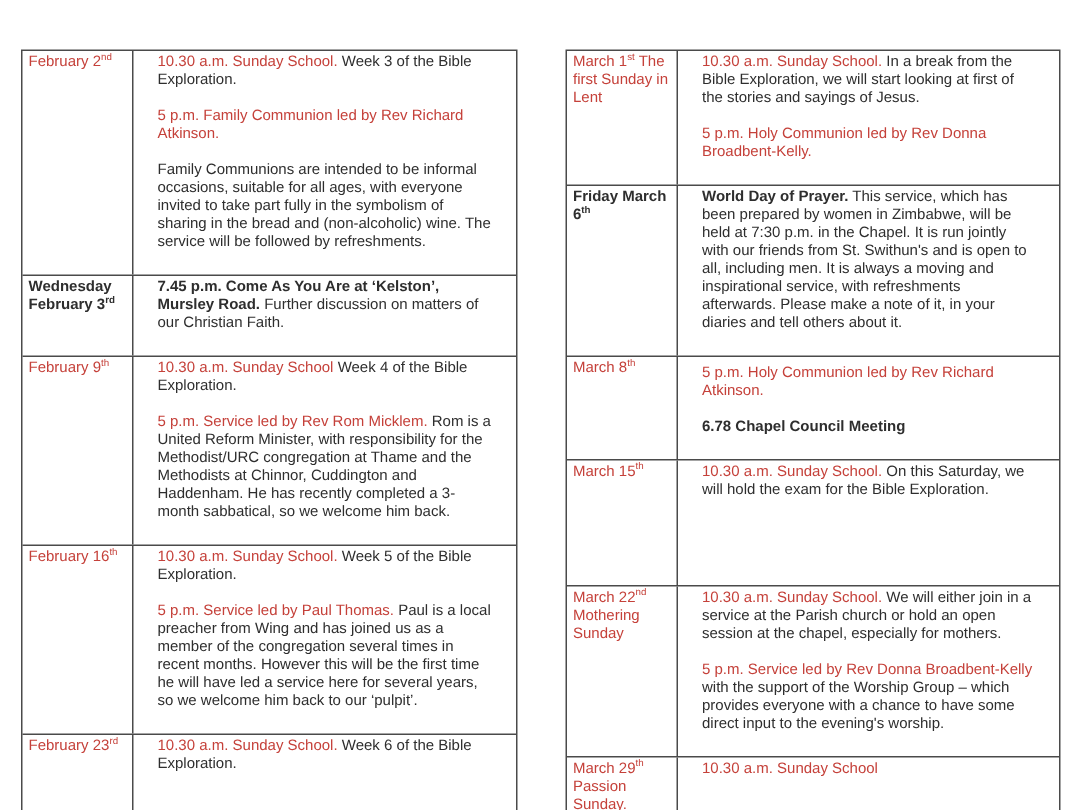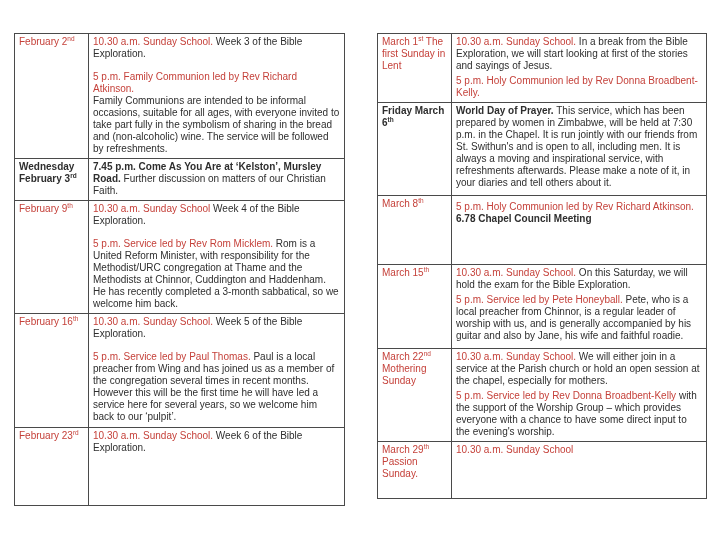--- a/index.html
+++ b/index.html
@@ -29,21 +29,21 @@
   .row{display:flex;border-bottom:1px solid var(--border);}
   .row:last-child{border-bottom:none;}
   .cell{padding:2px 4px 3px 4px;}
   .date-cell{
     width:74px;
     flex:0 0 74px;
     border-right:1px solid var(--border);
     font-weight:bold;
   }
   .content-cell{flex:1 1 auto;}
-  .para{margin:0;}
+  .para{margin:12px;}
   .gap-line{margin-top:11px;}
   .gap-small{margin-top:3px;}
   .gap-none{margin-top:0;}
   .seg-rb{color:var(--red);font-weight:normal;}
   .seg-bb{color:var(--black);font-weight:bold;}
   .seg-n{color:var(--black);font-weight:normal;}
   sup.seg{font-size:6.5px;line-height:0;}
   
   #table-feb .row:nth-child(1){min-height:124px;}
   #table-feb .row:nth-child(2){min-height:41px;}
@@ -115,21 +115,20 @@
         <div class="cell date-cell"><span class="seg seg-rb">March 8</span><sup class="seg seg-rb">th</sup></div>
         <div class="cell content-cell">
           <div class="para gap-small"><span class="seg seg-rb">5 p.m. Holy Communion led by Rev Richard Atkinson.</span></div>
           <div class="para gap-none"><span class="seg seg-bb">6.78 Chapel Council Meeting</span></div>
         </div>
       </div>
       <div class="row">
         <div class="cell date-cell"><span class="seg seg-rb">March 15</span><sup class="seg seg-rb">th</sup></div>
         <div class="cell content-cell">
           <div class="para gap-none"><span class="seg seg-rb">10.30 a.m. Sunday School.</span><span class="seg seg-n"> On this Saturday, we will hold the exam for the Bible Exploration.</span></div>
-          <div class="para gap-small"><span class="seg seg-rb">5 p.m. Service led by Pete Honeyball.</span><span class="seg seg-n"> Pete, who is a local preacher from Chinnor, is a regular leader of worship with us, and is generally accompanied by his guitar and also by Jane, his wife and faithful roadie.</span></div>
         </div>
       </div>
       <div class="row">
         <div class="cell date-cell"><span class="seg seg-rb">March 22</span><sup class="seg seg-rb">nd</sup><span class="seg seg-rb"> Mothering Sunday</span></div>
         <div class="cell content-cell">
           <div class="para gap-none"><span class="seg seg-rb">10.30 a.m. Sunday School.</span><span class="seg seg-n"> We will either join in a service at the Parish church or hold an open session at the chapel, especially for mothers.</span></div>
           <div class="para gap-small"><span class="seg seg-rb">5 p.m. Service led by Rev Donna Broadbent-Kelly</span><span class="seg seg-n"> with the support of the Worship Group – which provides everyone with a chance to have some direct input to the evening's worship.</span></div>
         </div>
       </div>
       <div class="row">

